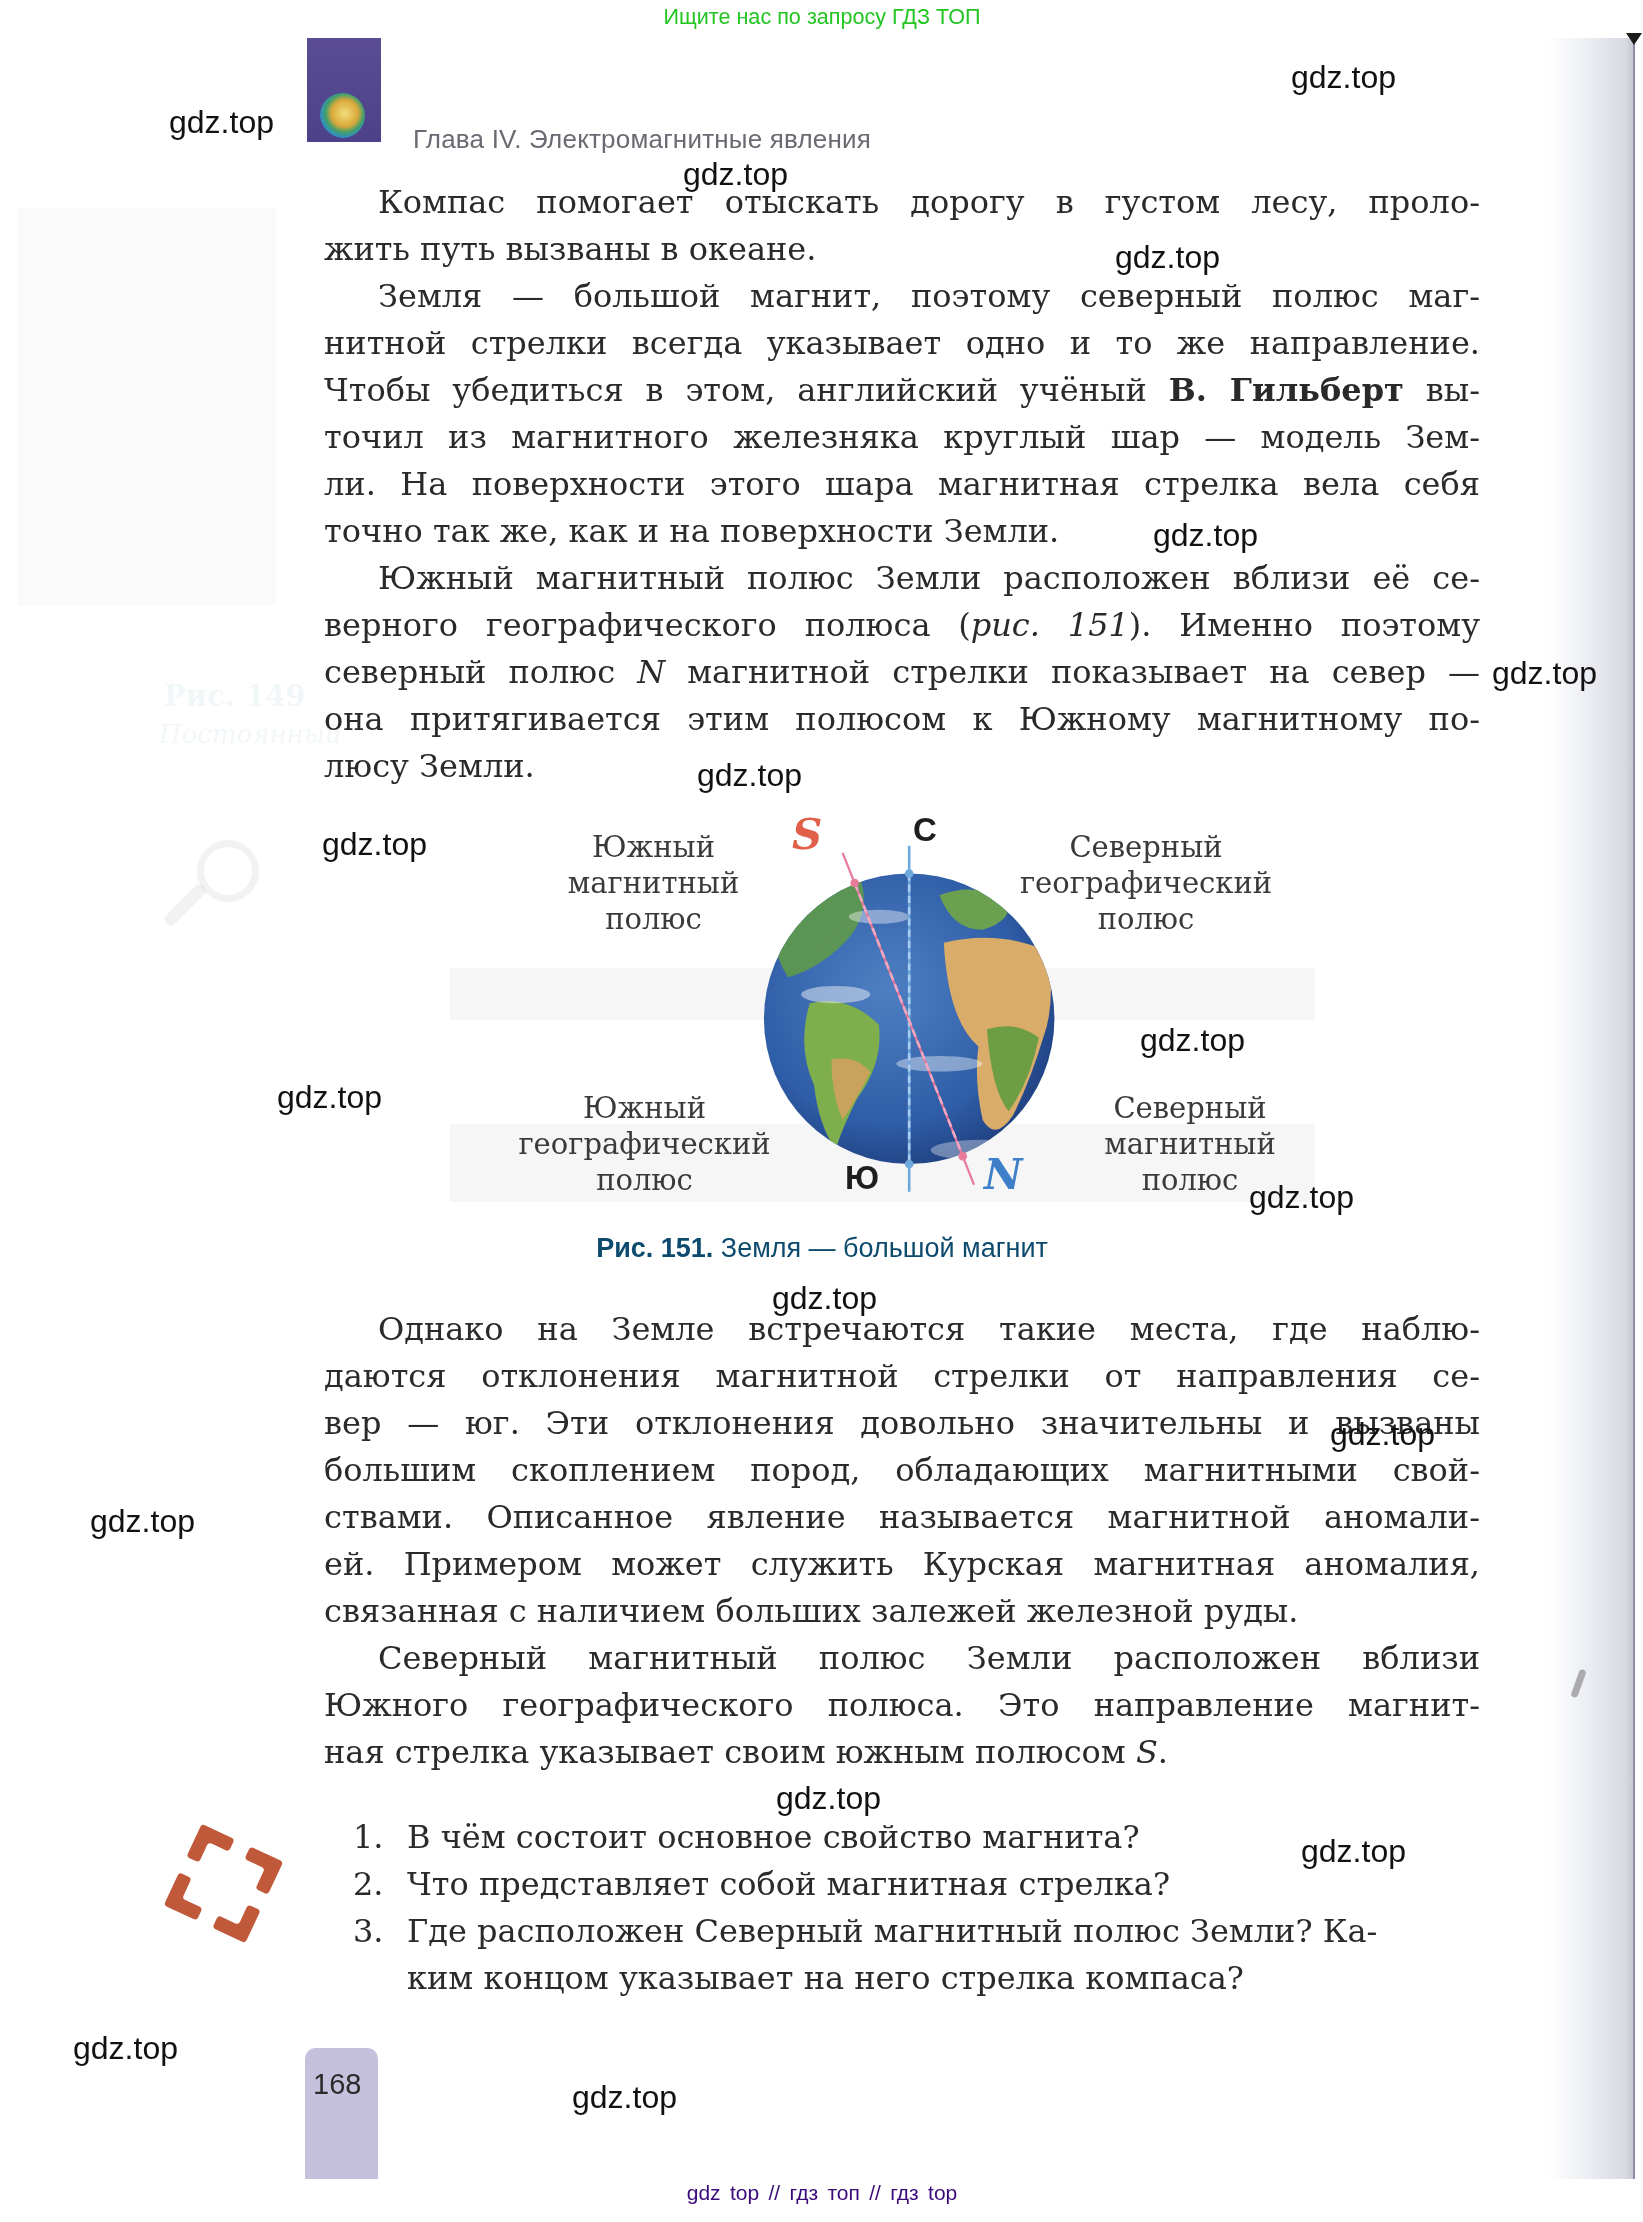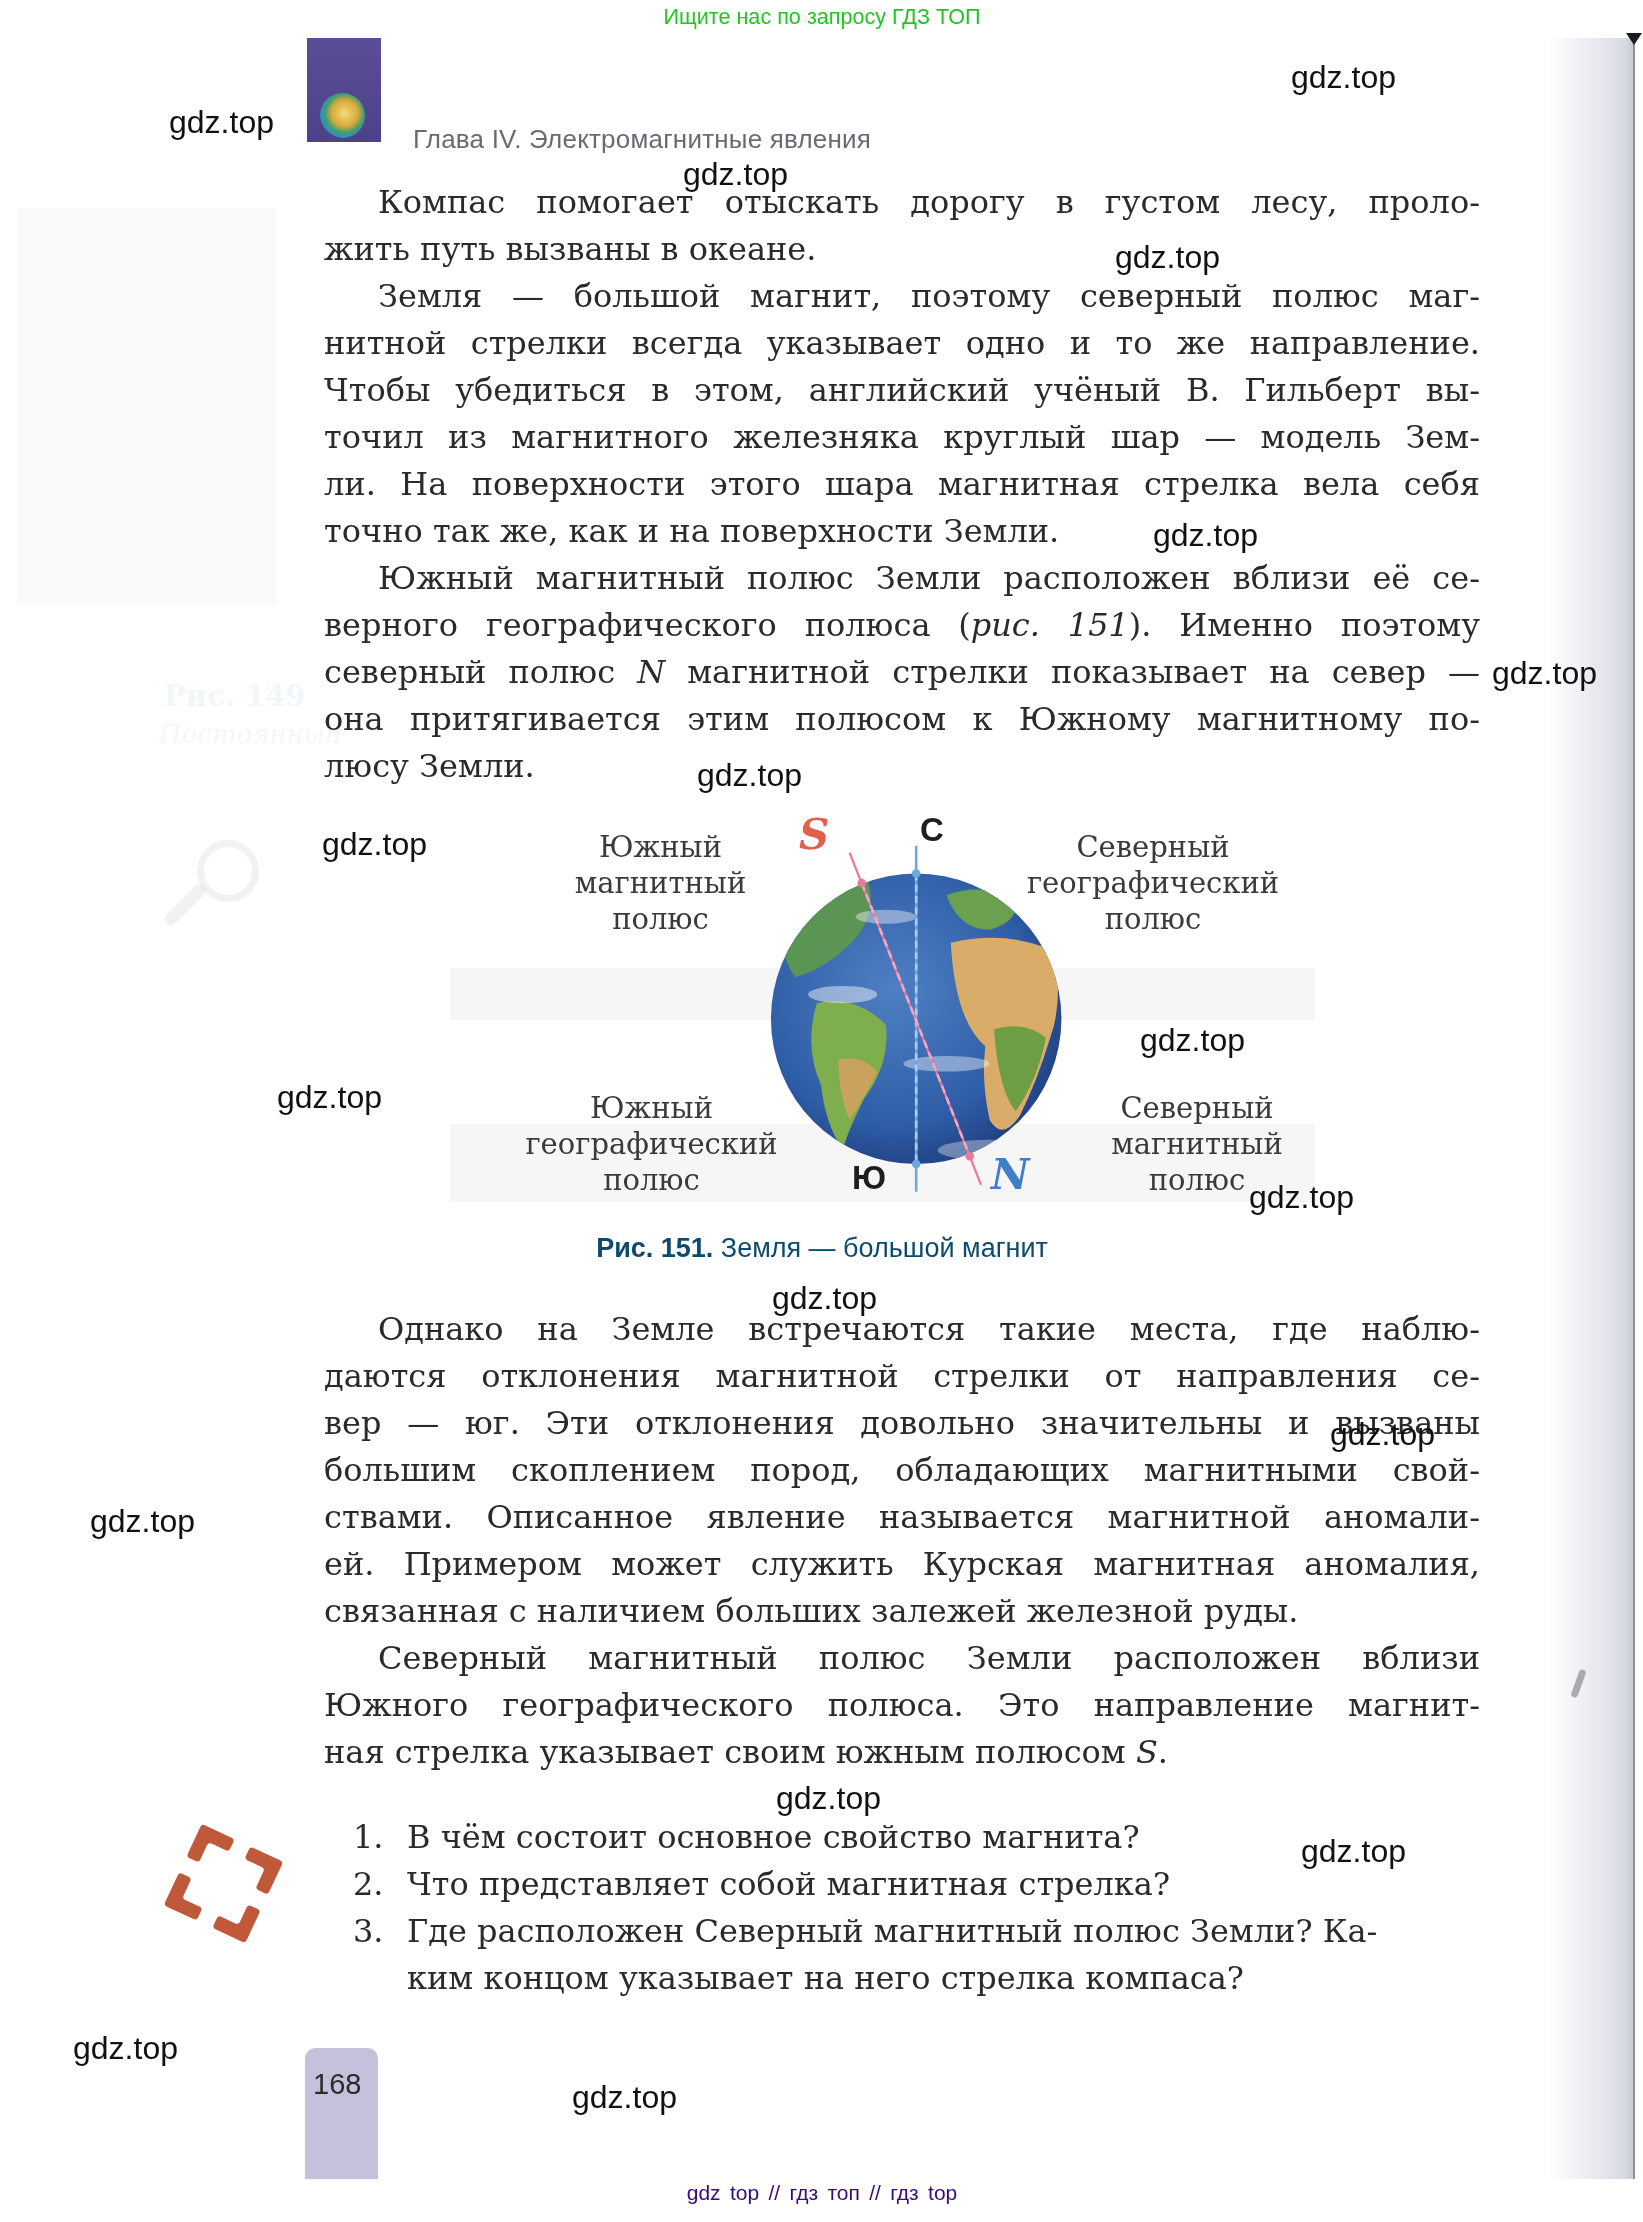--- a/index.html
+++ b/index.html
@@ -57,21 +57,21 @@
     .text-block {
       left: 304px; width: 1176px;
       font-family: "DejaVu Serif", "Liberation Serif", serif;
       font-size: 32px; line-height: 47px; color: #2a2a2a;
       text-align: justify;
     }
     .text-block p { margin: 0; }
     .line { display: block; white-space: nowrap; text-align-last: justify; text-align: justify; margin-left: 20px; }
     .line.last { text-align-last: left; }
     .indent { padding-left: 54px; }
-    .bold { font-weight: normal; }
+    .bold { font-weight: bold; }
     .ital { font-style: italic; }
 
     
     .fig-label {
       position: absolute; text-align: center;
       font-family: "DejaVu Serif", "Liberation Serif", serif;
       font-size: 29px; line-height: 36px; color: #3a3a3a;
     }
     .pole-letter {
       position: absolute; font-family: "Liberation Sans", "DejaVu Sans", sans-serif;
@@ -163,21 +163,21 @@
   </p>
   <p>
     <span class="line indent">Южный магнитный полюс Земли расположен вблизи её се-</span>
     <span class="line"><span>верного географического полюса (</span><span class="ital">рис. 151</span><span>). Именно поэтому</span></span>
     <span class="line"><span>северный полюс </span><span class="ital">N</span><span> магнитной стрелки показывает на север —</span></span>
     <span class="line">она притягивается этим полюсом к Южному магнитному по-</span>
     <span class="line last">люсу Земли.</span>
   </p>
 </div>
 
-<div class="abs" style="left:12px; top:813px; width:1464px; height:415px;">
+<div class="abs" style="left:5px; top:813px; width:1464px; height:415px;">
   <div class="fig-label" style="left:536px; top:15.6px; width:225px;">
     <div>Южный</div>
     <div>магнитный</div>
     <div>полюс</div>
   </div>
   <div class="fig-label" style="left:994px; top:15.6px; width:294px;">
     <div>Северный</div>
     <div>географический</div>
     <div>полюс</div>
   </div>

